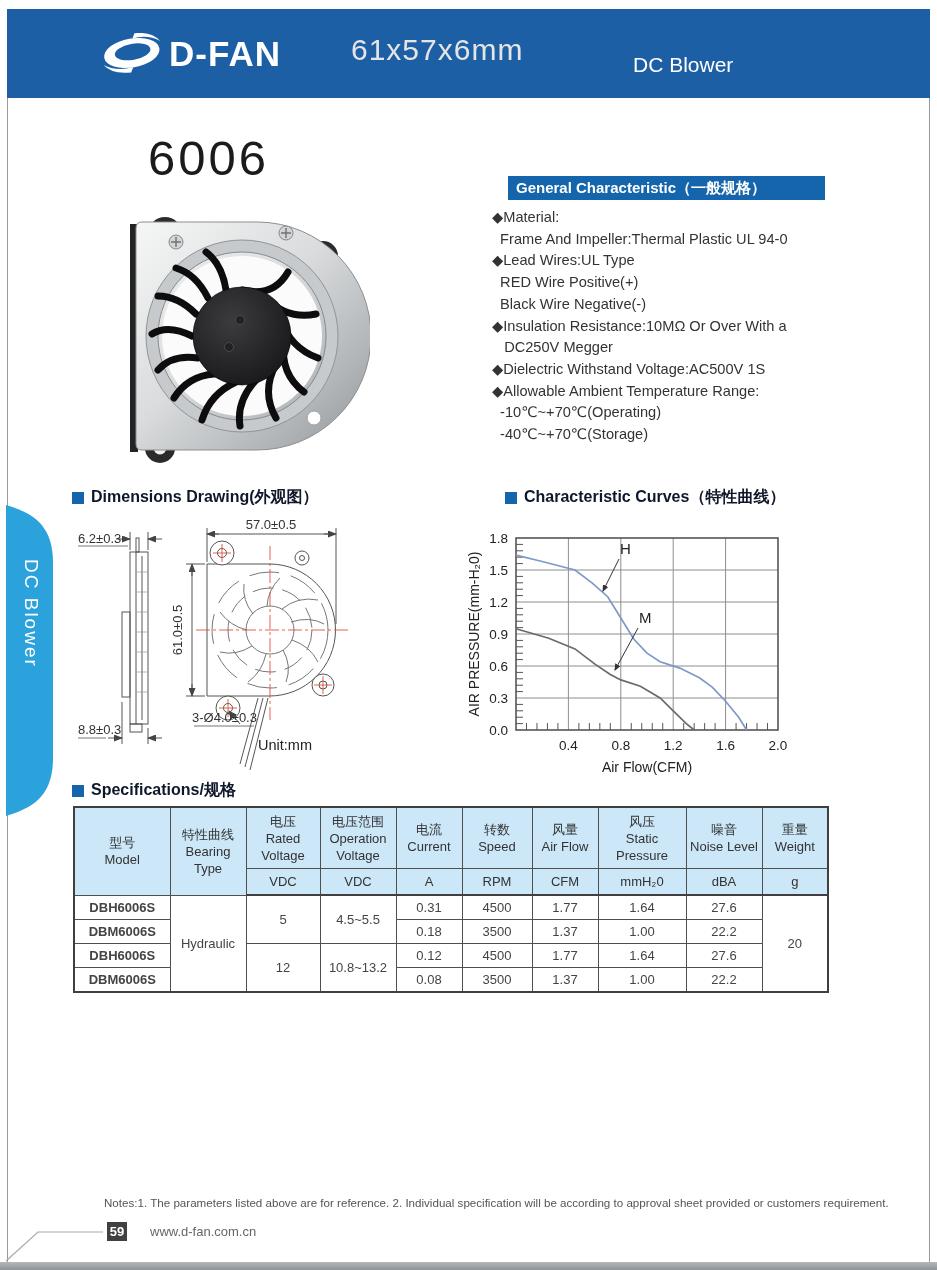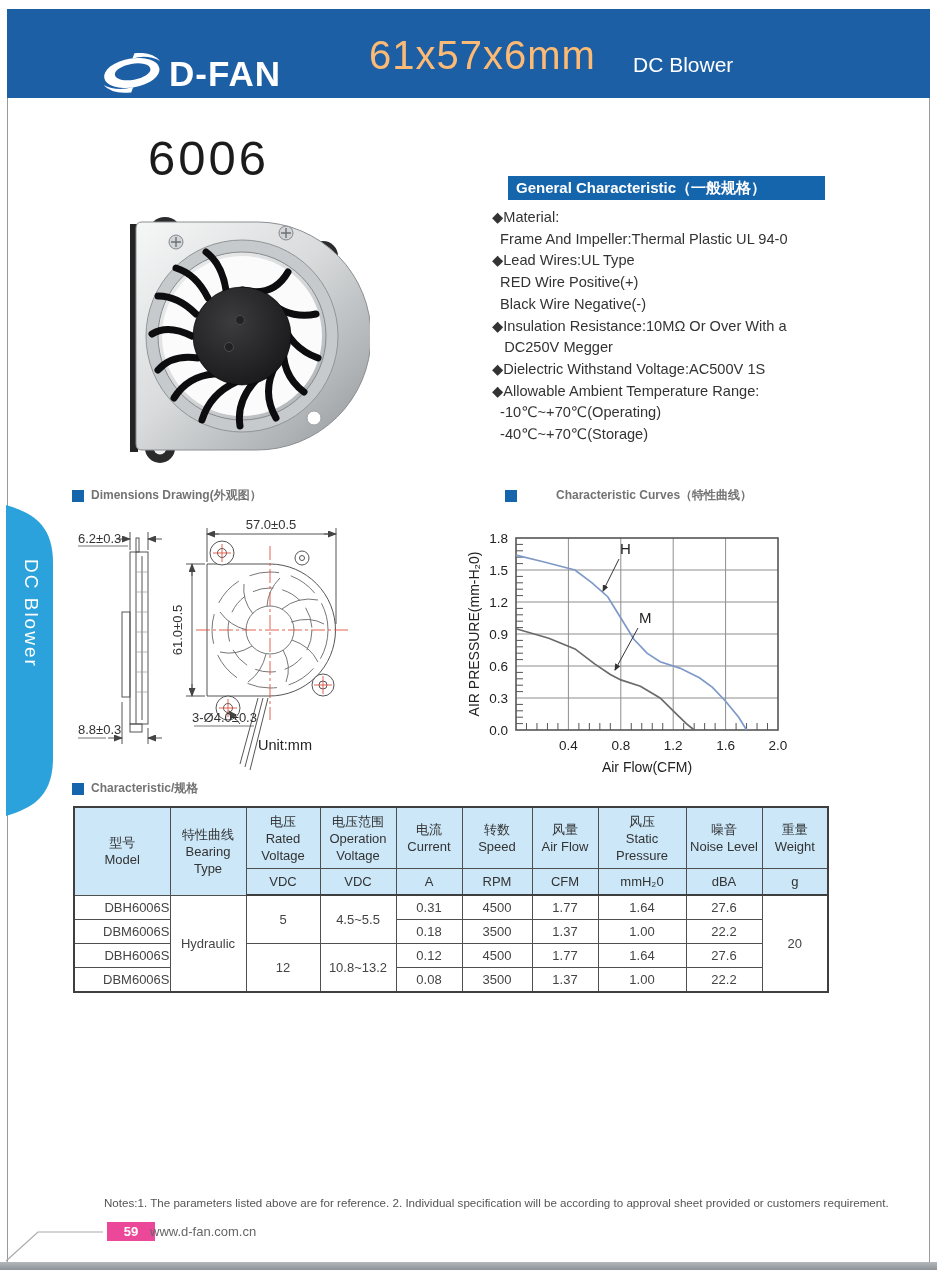--- a/index.html
+++ b/index.html
@@ -5,40 +5,40 @@
   html,body{margin:0;padding:0;background:#fff;}
   body{width:937px;height:1270px;position:relative;overflow:hidden;
        font-family:"Liberation Sans","DejaVu Sans",sans-serif;color:#222;}
   .page{position:absolute;inset:0;}
   .side-border{position:absolute;top:9px;bottom:8px;width:1px;background:#9a9a9a;}
   .side-border.left{left:7px;}
   .side-border.right{left:929px;}
 
   
   .topbar{position:absolute;left:7px;top:9px;width:923px;height:89px;background:#1d5fa5;}
-  .logo{position:absolute;left:92px;top:24px;display:flex;align-items:center;margin-top:20px;}
+  .logo{position:absolute;left:92px;top:24px;display:flex;align-items:center;}
   .brand{color:#fff;font-size:35px;font-weight:bold;letter-spacing:1px;margin-left:4px;}
-  .size-title{position:absolute;left:344px;top:24px;color:#fdba74;font-size:40px;letter-spacing:1px;margin-left:18px;}
+  .size-title{position:absolute;left:344px;top:24px;color:#e5e5e5;font-size:30px;letter-spacing:1px;}
   .type-title{position:absolute;left:626px;top:44px;color:#fff;font-size:21px;font-weight:500;}
 
   
   .model-no{position:absolute;left:148px;top:130px;font-size:49px;color:#1b1b1b;letter-spacing:3px;}
   .fan-photo{position:absolute;left:90px;top:196px;}
 
   
   .gs-bar{position:absolute;left:508px;top:176px;width:309px;height:24px;background:#1565ad;
           color:#fff;font-size:15px;font-weight:600;line-height:24px;padding-left:8px;}
   .gs-lines{position:absolute;left:492px;top:207px;width:360px;font-size:14.6px;
             line-height:21.7px;color:#333;white-space:pre-wrap;}
 
   
-  .sec-head{position:absolute;font-size:12px;font-weight:bold;color:#737373;display:flex;align-items:center;text-align:center;}
+  .sec-head{position:absolute;font-size:16px;font-weight:bold;color:#0f172a;display:flex;align-items:center;text-align:center;}
   .sec-head .sq{width:12px;height:12px;background:#1565ad;display:inline-block;margin-right:7px;}
   .dims-head{left:72px;top:487px;}
-  .curves-head{left:505px;top:487px;gap:32px;}
+  .curves-head{left:505px;top:487px;}
   .spec-head{left:72px;top:780px;}
 
   .dims-svg{position:absolute;left:70px;top:512px;}
   .dims-svg text{font-family:"Liberation Sans","DejaVu Sans",sans-serif;}
 
   .chart-svg{position:absolute;left:466px;top:514px;}
   .grid{stroke:#8e8e8e;stroke-width:1;}
   .frame{fill:none;stroke:#555;stroke-width:1.6;}
   .tick{stroke:#555;stroke-width:1;}
   .tlab{font-size:13.5px;fill:#222;}
@@ -49,26 +49,26 @@
   
   .spec-table{position:absolute;left:73px;top:806px;width:754px;border-collapse:collapse;
               table-layout:fixed;font-size:13px;color:#333;}
   .spec-table td,.spec-table th{border:1px solid #4f4f4f;text-align:center;font-weight:normal;
               padding:0;vertical-align:middle;}
   .spec-table{border:2px solid #3f3f3f;}
   .spec-table thead td{background:#cbe7f8;}
   .spec-table .hrow td{height:60px;line-height:17px;}
   .spec-table .urow td{height:25px;border-bottom:2.5px solid #3f3f3f;}
   .spec-table tbody td{height:23px;color:#444;}
-  .spec-table td.model{text-align:right;padding-left:0;}
+  .spec-table td.model{text-align:center;padding-left:0;font-weight:bold;}
   .cn{display:block;}
 
   
   .notes{position:absolute;left:104px;top:1196px;width:815px;font-size:11.6px;color:#555;}
-  .pageno{position:absolute;left:107px;top:1222px;width:48px;height:19px;background:#ec4899;
+  .pageno{position:absolute;left:107px;top:1222px;width:20px;height:19px;background:#404040;
           color:#fff;font-size:13px;font-weight:bold;text-align:center;line-height:19px;}
   .site{position:absolute;left:150px;top:1224px;font-size:13px;color:#666;}
   .corner-line{position:absolute;left:0;top:1190px;}
 
   
   .left-tab{position:absolute;left:6px;top:503px;width:50px;height:315px;}
   .tab-text{position:absolute;left:14px;top:56px;writing-mode:vertical-rl;color:#fff;
             font-size:19px;letter-spacing:2px;}
 
   .bottom-strip{position:absolute;left:0;top:1262px;width:937px;height:8px;
@@ -349,21 +349,21 @@
     <text class="anno" x="154" y="40">H</text>
     <line class="leader" x1="153" y1="45" x2="137" y2="77" marker-end="url(#arr)"></line>
     <text class="anno" x="173" y="109">M</text>
     <line class="leader" x1="172" y1="114" x2="149" y2="156" marker-end="url(#arr)"></line>
     <text class="alab" x="181" y="258" text-anchor="middle">Air Flow(CFM)</text>
     <text class="alab" x="13" y="120" text-anchor="middle" transform="rotate(-90 13 120)" font-size="12.5">AIR PRESSURE(mm-H₂0)</text>
   </svg>
 
   <div class="sec-head spec-head">
     <span class="sq"></span>
-    <span>Characteristic/规格</span>
+    <span>Specifications/规格</span>
   </div>
   <table class="spec-table">
     <colgroup>
       <col style="width:96px">
         <col style="width:76px">
         <col style="width:74px">
         <col style="width:76px">
       <col style="width:66px">
         <col style="width:70px">
         <col style="width:66px">

